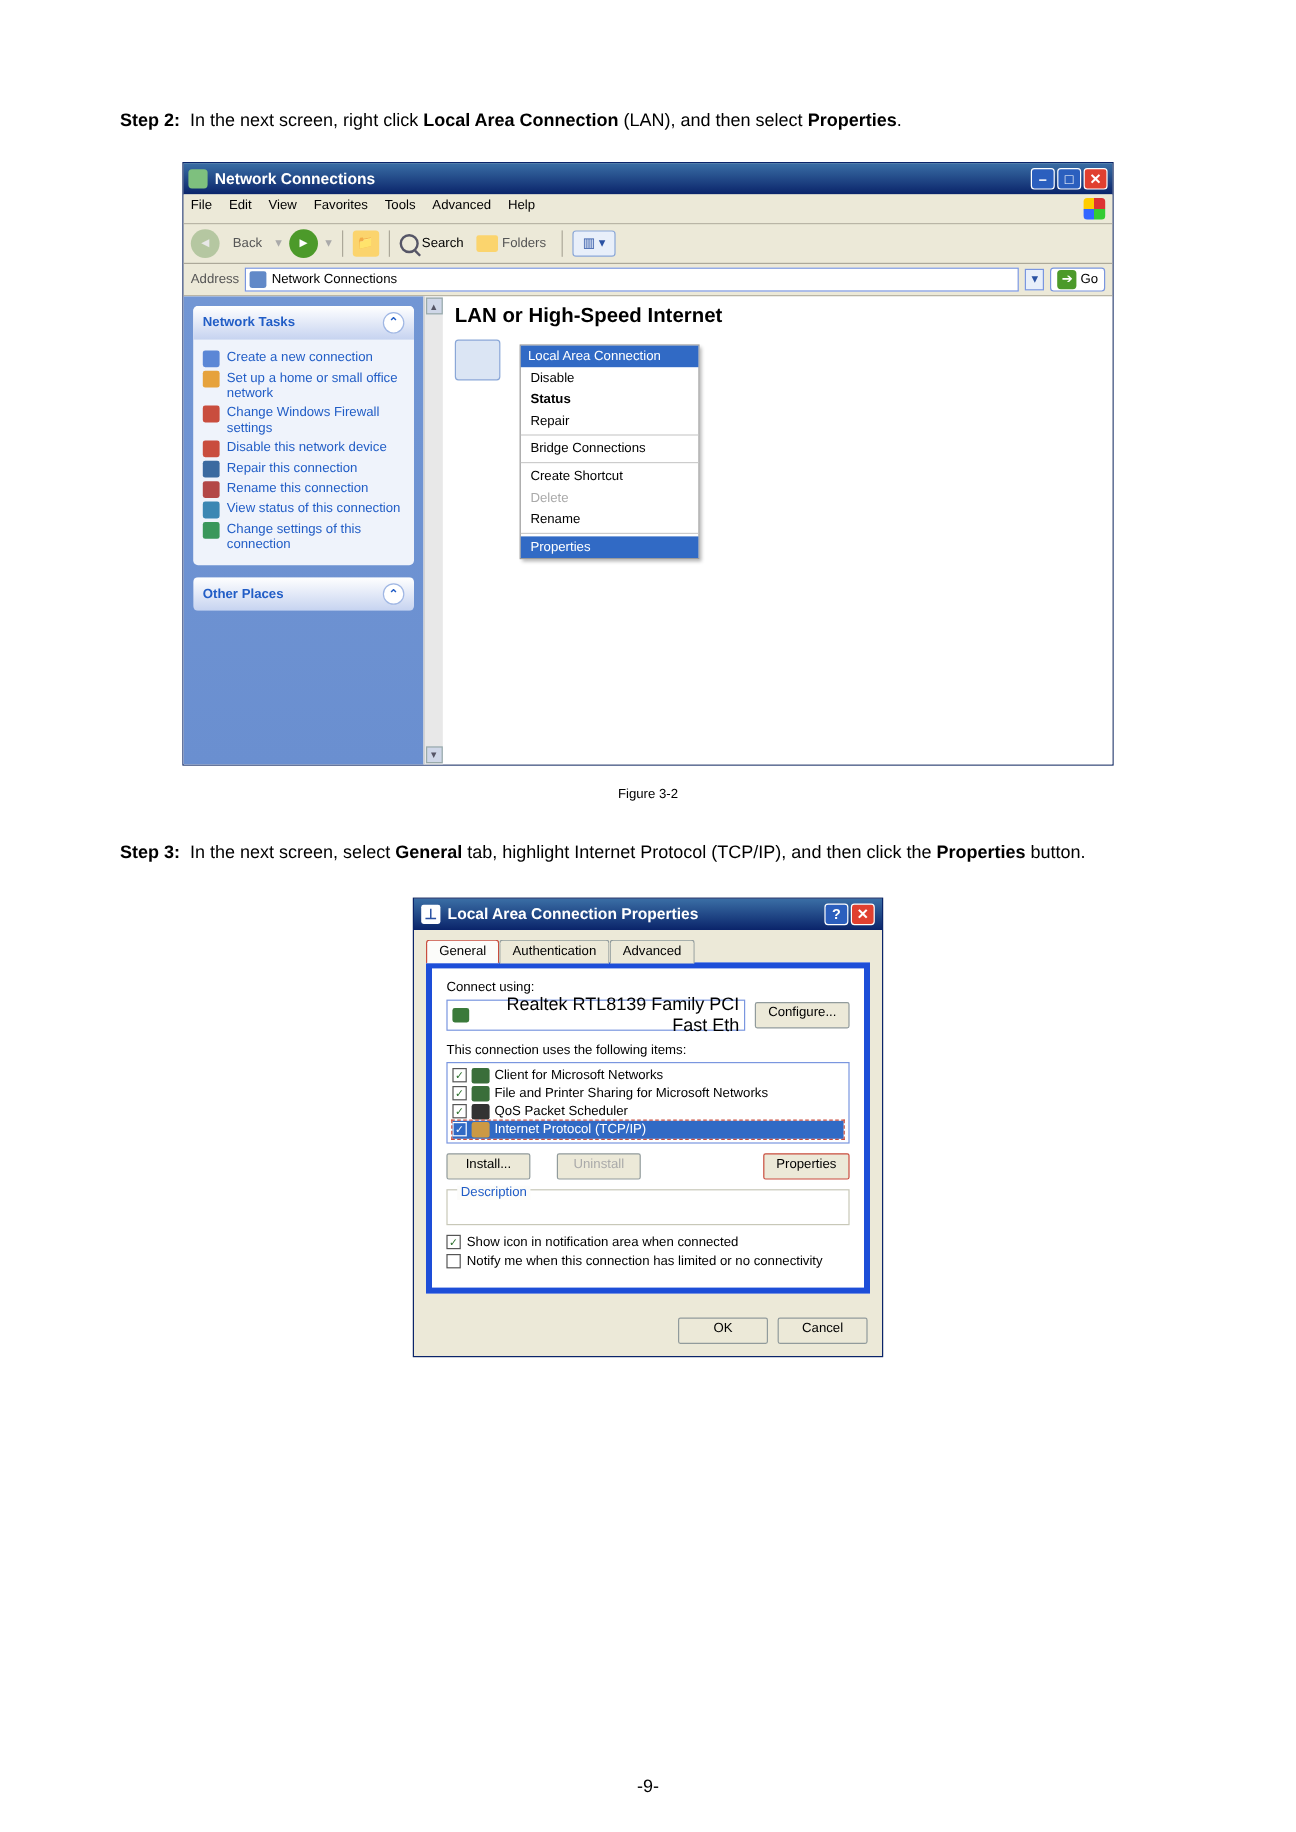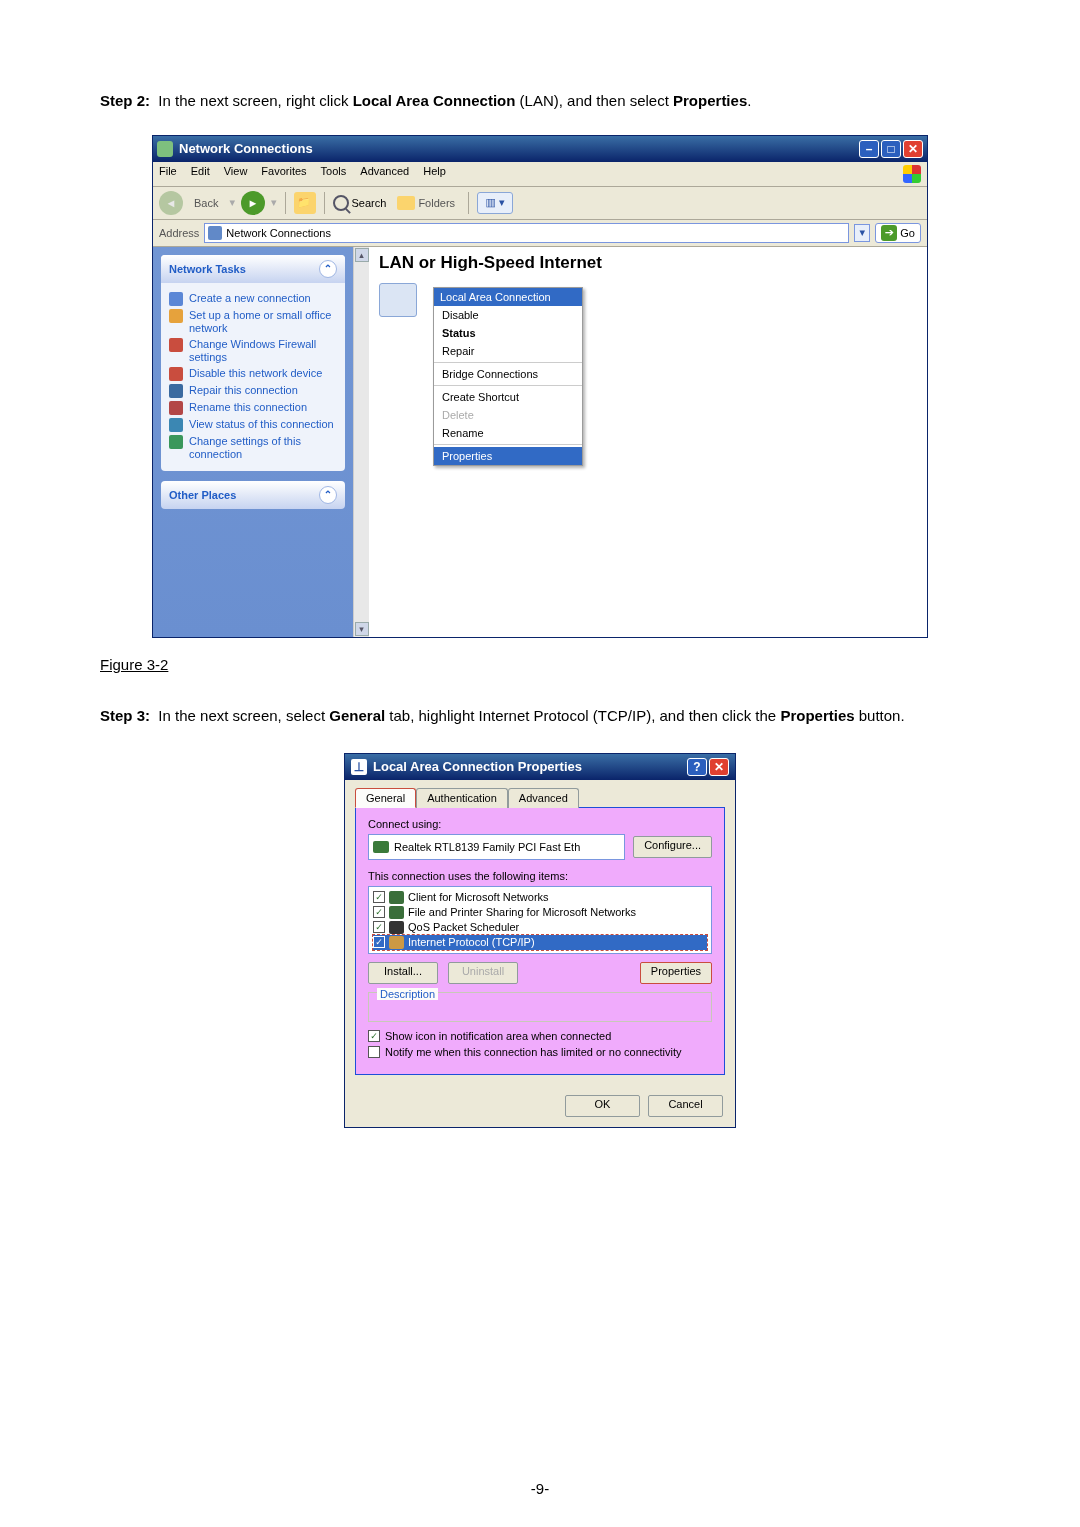--- a/index.html
+++ b/index.html
@@ -158,21 +158,21 @@
   }
   .ctx-title {
     background:#316ac5;color:#fff;padding:3px 6px;font-size:11px;
   }
   .ctx-item { padding:3px 8px; font-size:11px; }
   .ctx-item.bold { font-weight:bold; }
   .ctx-item.disabled { color:#aaa; }
   .ctx-item.sel { background:#316ac5;color:#fff; }
   .ctx-sep { border-top:1px solid #ccc; margin:2px 0; }
 
-  .fig-caption { font-size:15px; margin: 8px 0 28px 0; text-decoration: underline; }
+  .fig-caption { text-align:center; font-size:11px; margin: 8px 0 28px 0; }
 
   
   .dlg-shot {
     width: 392px;
     border: 1px solid #0a246a;
     margin: 0 auto 18px auto;
     background:#ece9d8;
     font-size: 12px;
   }
   .dlg-title {
@@ -185,38 +185,38 @@
   .dlg-tbtn { width:20px;height:18px;border:1px solid #fff;border-radius:3px;display:flex;align-items:center;justify-content:center;color:#fff;font-weight:bold;}
   .dlg-tbtn.help{background:#2b5fbe;} .dlg-tbtn.close{background:#e04030;}
   .dlg-body { padding: 8px 10px 10px 10px; }
   .tabs { display:flex; gap:0; }
   .tab {
     padding: 3px 10px; border:1px solid #919b9c; border-bottom:none;
     background:#ece9d8; border-radius:3px 3px 0 0; font-size:11px;
     position:relative;
   }
   .tab.active { background:#fcfcfa; border:1px solid #c94d3e; border-bottom:1px solid #fcfcfa; z-index:2;}
-  .tab-page { border:1px solid #1d4ed8; background:#f0abfc; padding:10px 12px 12px 12px; margin-top:-1px;}
+  .tab-page { border:5px solid #1d4ed8; background:#ffffff; padding:10px 12px 12px 12px; margin-top:-1px;}
   .lbl { font-size:11px; margin-bottom:4px; display:block; }
   .adapter-row { display:flex; gap:8px; align-items:center; margin-bottom:10px;}
-  .adapter-field { flex:1; border:1px solid #7a96df; background:#fff; height:22px; display:flex; align-items:center; padding:12px 4px; gap:5px; font-size:11px;}
+  .adapter-field { flex:1; border:1px solid #7a96df; background:#fff; height:22px; display:flex; align-items:center; padding:12px 4px; gap:5px; font-size:15px;text-align:right;}
   .adapter-field .aico{width:16px;height:12px;background:#3a7a3a;border-radius:2px;}
   .btn {
     min-width:70px; height:22px; border:1px solid #919b9c; background:#ece9d8;
     font-size:11px; text-align:center; padding:2px 10px; border-radius:2px;
   }
   .btn.accent { border:1px solid #c94d3e; }
   .items-box { border:1px solid #7a96df; background:#fff; padding:3px 4px; margin-bottom:8px;}
   .item-row { display:flex; align-items:center; gap:4px; font-size:11px; padding:1px 0;}
   .chk { width:12px;height:12px;border:1px solid #555;display:flex;align-items:center;justify-content:center;font-size:9px;color:#2a6e2a;background:#fff;}
   .item-row .iic { width:15px;height:13px;border-radius:2px; }
   .iicA{background:#3a6e3a;} .iicB{background:#3a6e3a;} .iicC{background:#333;} .iicD{background:#c94;}
   .item-row.sel { background:#316ac5;color:#fff; outline:1px dashed #c94d3e; }
   .btn-row{ display:flex; gap:10px; margin-bottom:8px;}
-  .btn.disabled{ color:#aaa; }
+  .btn.disabled{ color:#aaa;margin-left:12px; }
   .fieldset { border:1px solid #c8c8b8; padding:6px 8px 8px 8px; margin-bottom:8px;}
   .legend { font-size:11px; color:#215dc6; position:relative; top:-12px; background:#fcfcfa; padding:0 3px;}
   .desc-text { font-size:11px; line-height:1.3; margin-top:-6px;}
   .chkrow { display:flex; gap:5px; align-items:flex-start; font-size:11px; margin:4px 0;}
   .chkrow .chk.on{ color:#2a6e2a; } .chkrow .chk.off{ color:transparent;}
   .dlg-footer { display:flex; justify-content:flex-end; gap:8px; padding:10px 12px;}
 
   .page-num {
     position:absolute; bottom:30px; left:0; right:0; text-align:center;
     font-size:15px;

